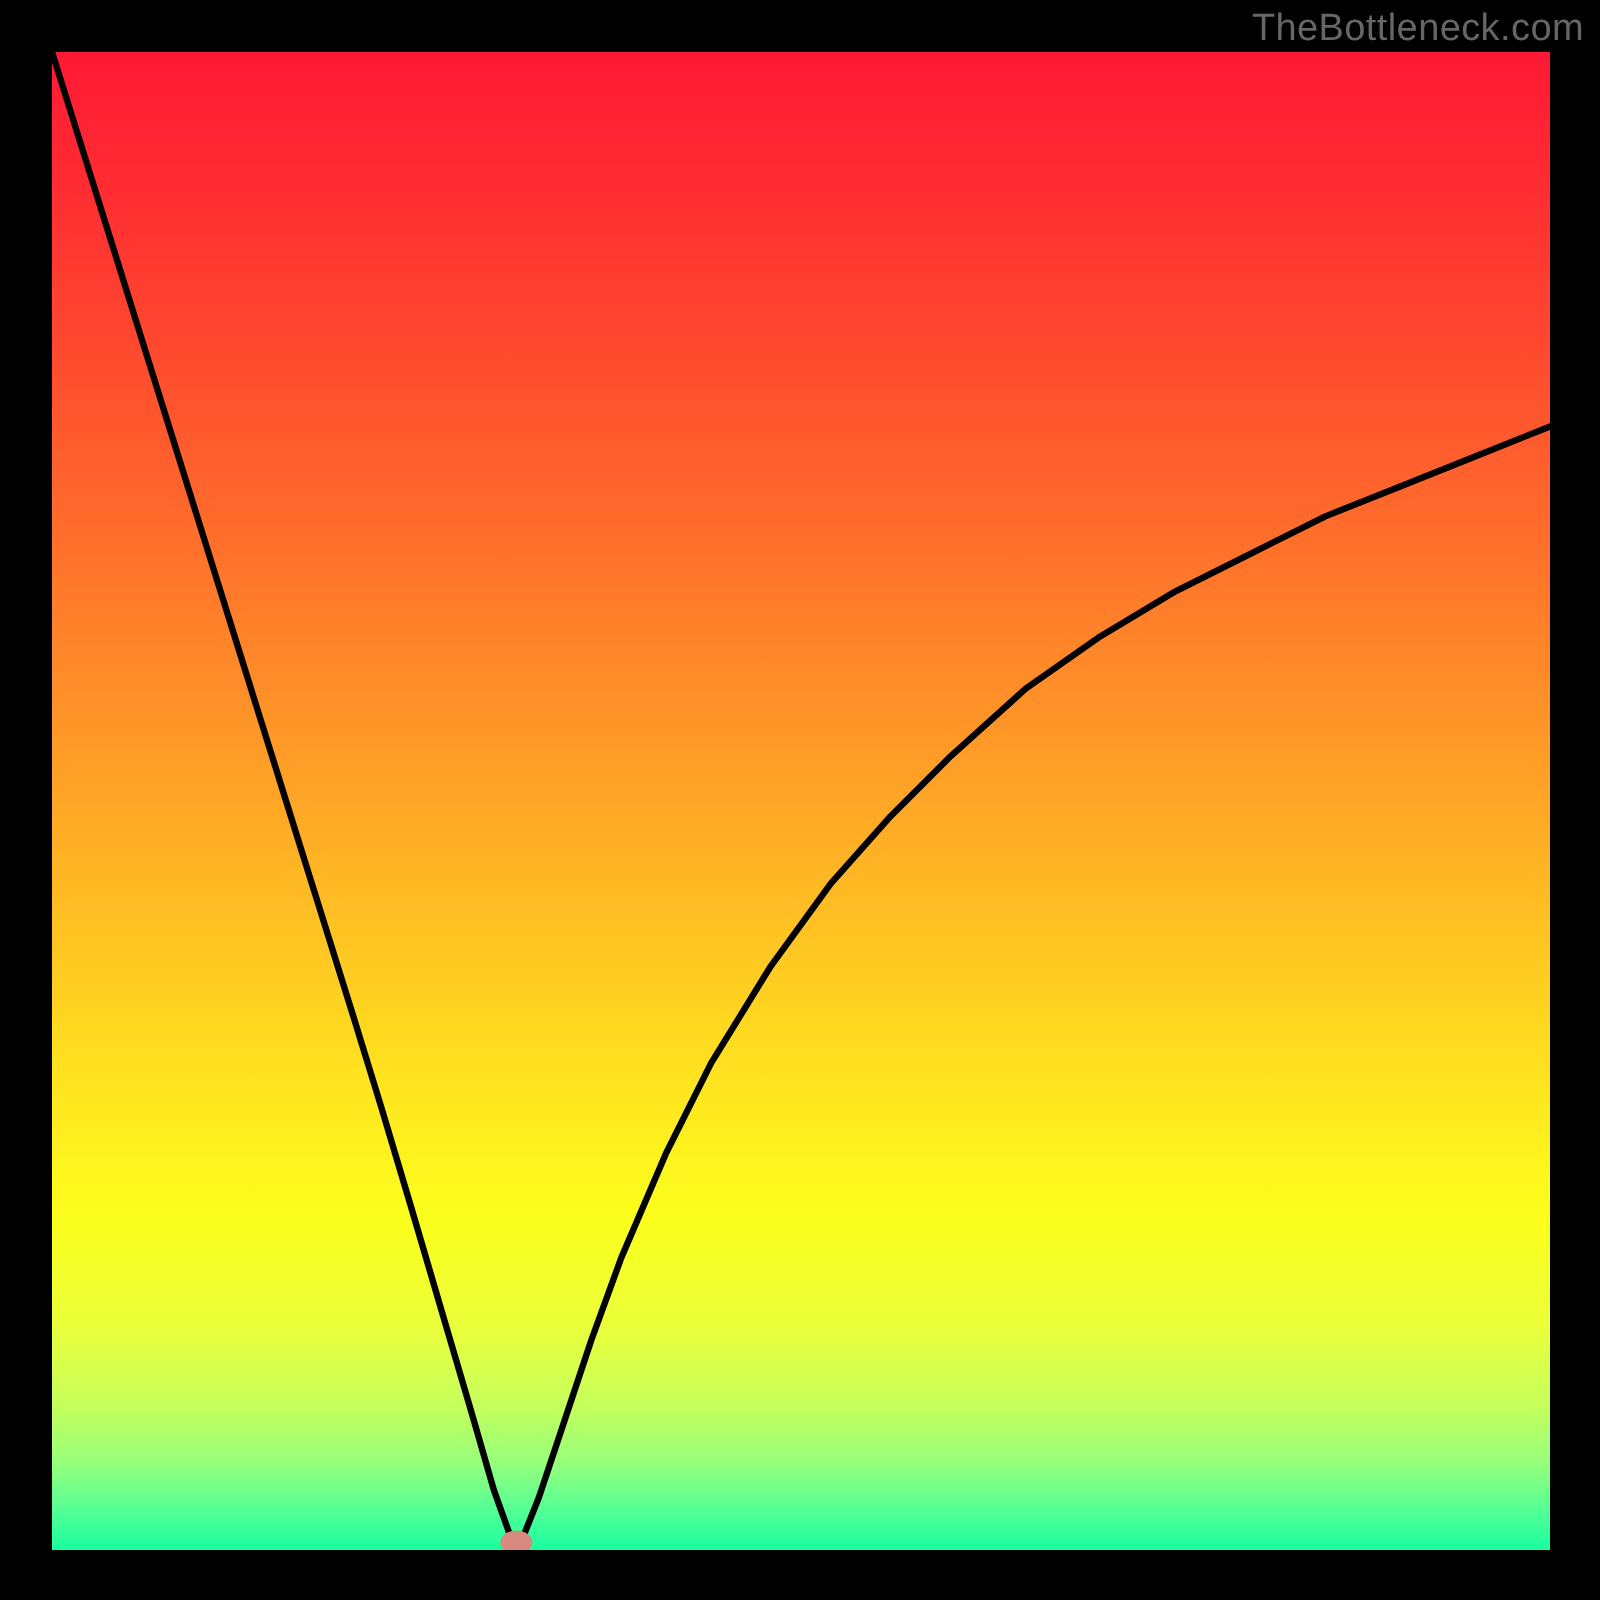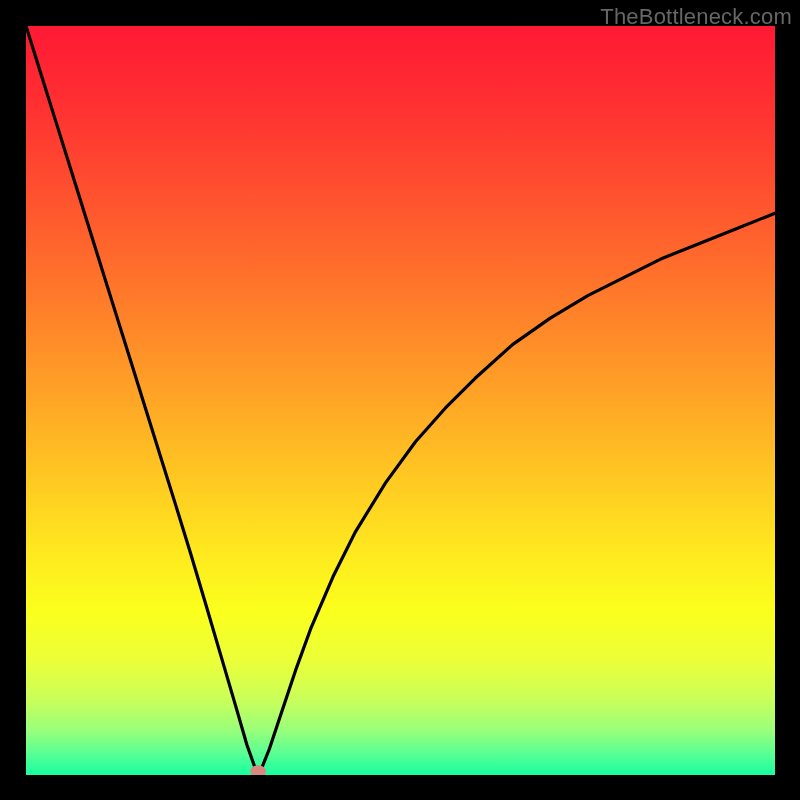--- a/index.html
+++ b/index.html
@@ -17,21 +17,21 @@
     top: 26px;
     width: 749px;
     height: 749px;
     background: #000;
   }
   .watermark {
     position: absolute;
     top: 4px;
     right: 8px;
     color: #666;
-    font-size: 22px;
+    font-size: 19px;
     font-weight: 500;
     letter-spacing: 0.2px;
     font-family: Arial, Helvetica, sans-serif;
     z-index: 20;
   }
   svg.chart {
     position: absolute;
     left: 0;
     top: 0;
     width: 749px;

